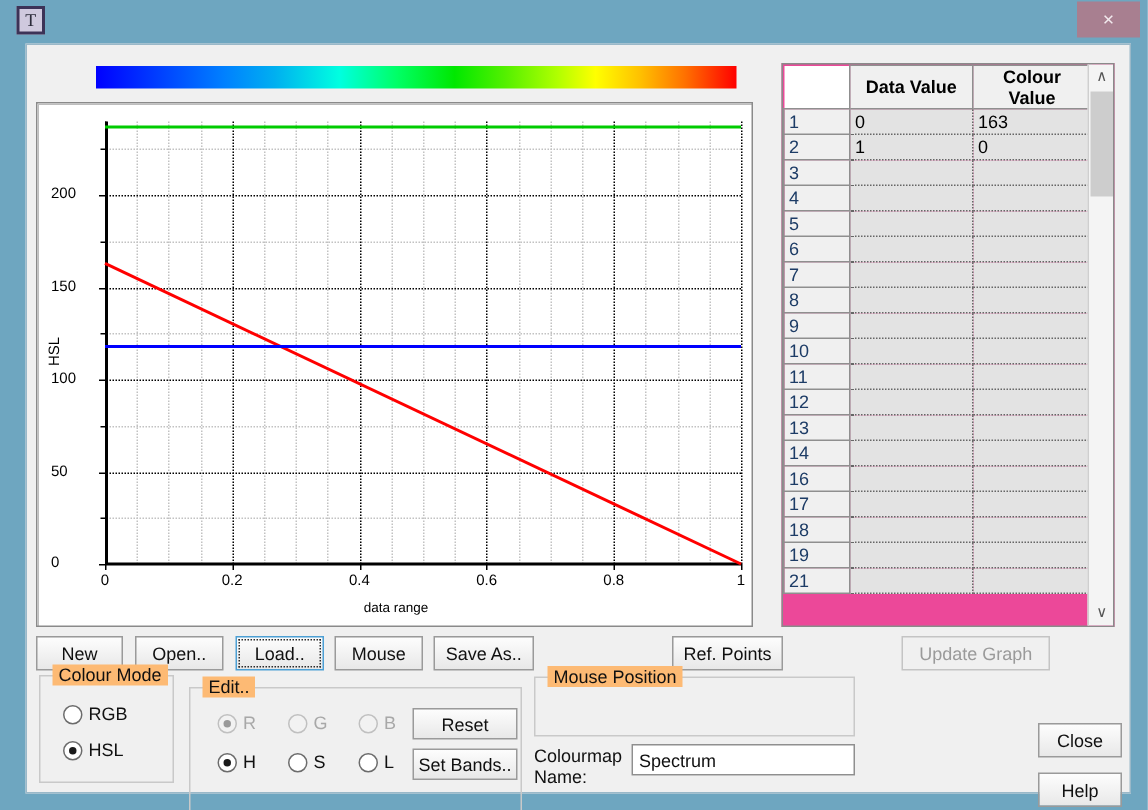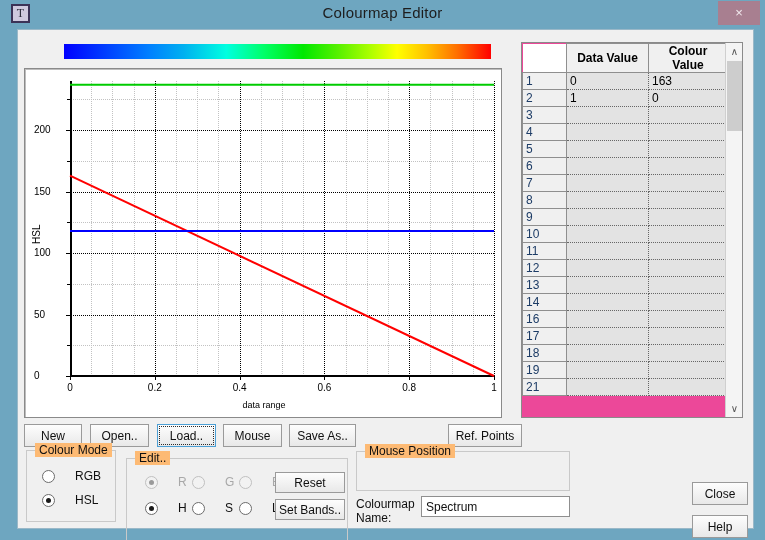--- a/index.html
+++ b/index.html
@@ -149,39 +149,38 @@
     width:13px; height:13px; border-radius:50%;
     border:1px solid #6c6c6c; background:#fff;
     display:inline-block; position:relative; flex:none;
   }
   .radio.checked .dot::after {
     content:""; position:absolute; left:3px; top:3px;
     width:5px; height:5px; border-radius:50%; background:#1a1a1a;
   }
   .radio.dis .dot { border-color:#c0c0c0; background:#f2f2f2; }
   .radio.dis.checked .dot::after { background:#9a9a9a; }
-  .radio .lbl { margin-left:20px; font-size:12px; color:#101010; }
+  .radio .lbl { margin-left:4px; font-size:12px; color:#101010; }
   .radio.dis .lbl { color:#a8a8a8; }
 
   
   .textinput {
     position:absolute; background:#fff; border:1px solid #8f8f8f;
     font-size:12px; color:#101010; padding:2px 4px;
     font-family:"Liberation Sans", sans-serif;
   }
   .static { position:absolute; font-size:12px; color:#101010; }
 </style>
 </head>
 <body>
 
 <div id="window">
 
   <div id="titlebar">
     <div id="app-icon">T</div>
-    <div id="title-text">Colourmap Editor</div>
     <div id="close-btn">×</div>
   </div>
 
   <div id="client">
 
     <div id="gradient-bar"></div>
 
     <div id="chart-panel">
       <div id="axis-y-title">HSL</div>
       <div id="axis-x-title">data range</div>
@@ -366,20 +365,21 @@
         <div class="scroll-arrow" style="top:357px">∨</div>
       </div>
     </div>
 
     <div class="btn" style="left:6px;  top:394px; width:58px; height:23px;">New</div>
     <div class="btn" style="left:72px; top:394px; width:59px; height:23px;">Open..</div>
     <div class="btn focused" style="left:139px;top:394px; width:59px; height:23px;">Load..</div>
     <div class="btn" style="left:205px;top:394px; width:59px; height:23px;">Mouse</div>
     <div class="btn" style="left:271px;top:394px; width:67px; height:23px;">Save As..</div>
     <div class="btn" style="left:430px;top:394px; width:74px; height:23px;">Ref. Points</div>
+    <div class="btn disabled" style="left:583px;top:394px; width:99px; height:23px;">Update Graph</div>
 
     <div class="group" style="left:8px; top:420px; width:90px; height:72px;">
       <span class="legend">Colour Mode</span>
       <div class="radio" style="left:15px; top:18px;">
         <span class="dot"></span>
         <span class="lbl">RGB</span>
       </div>
       <div class="radio checked" style="left:15px; top:42px;">
         <span class="dot"></span>
         <span class="lbl">HSL</span>

